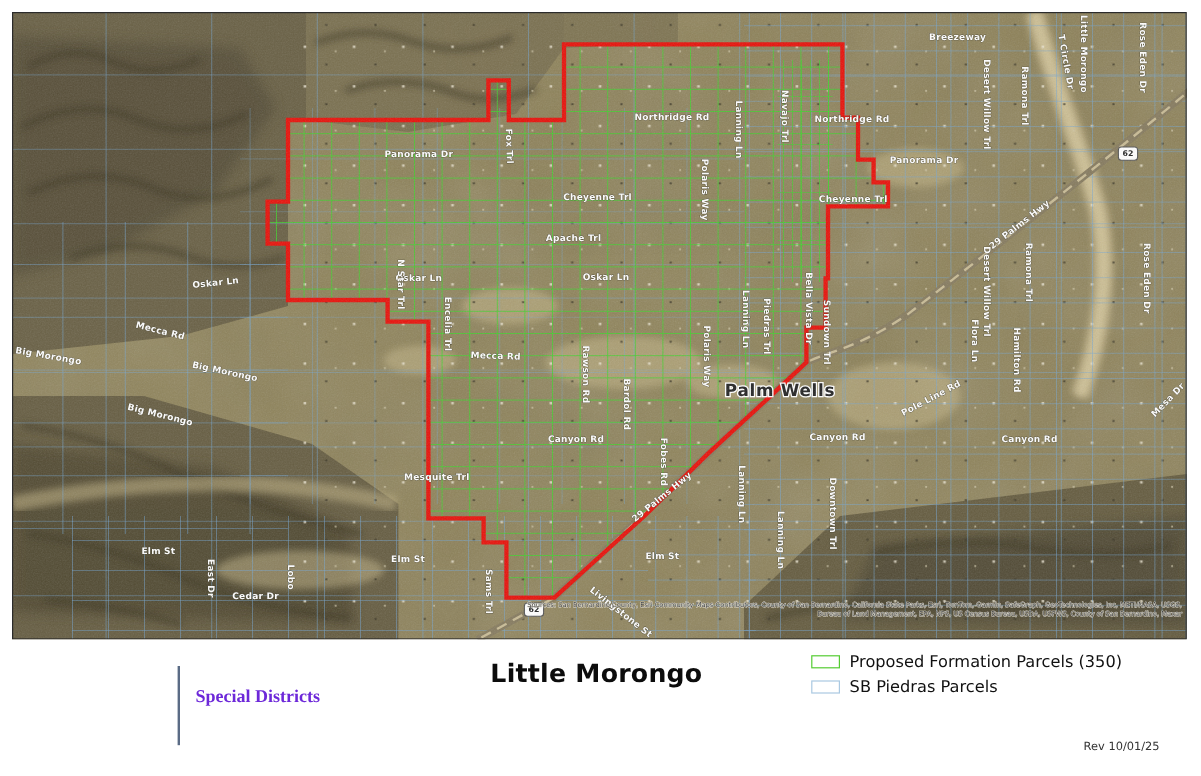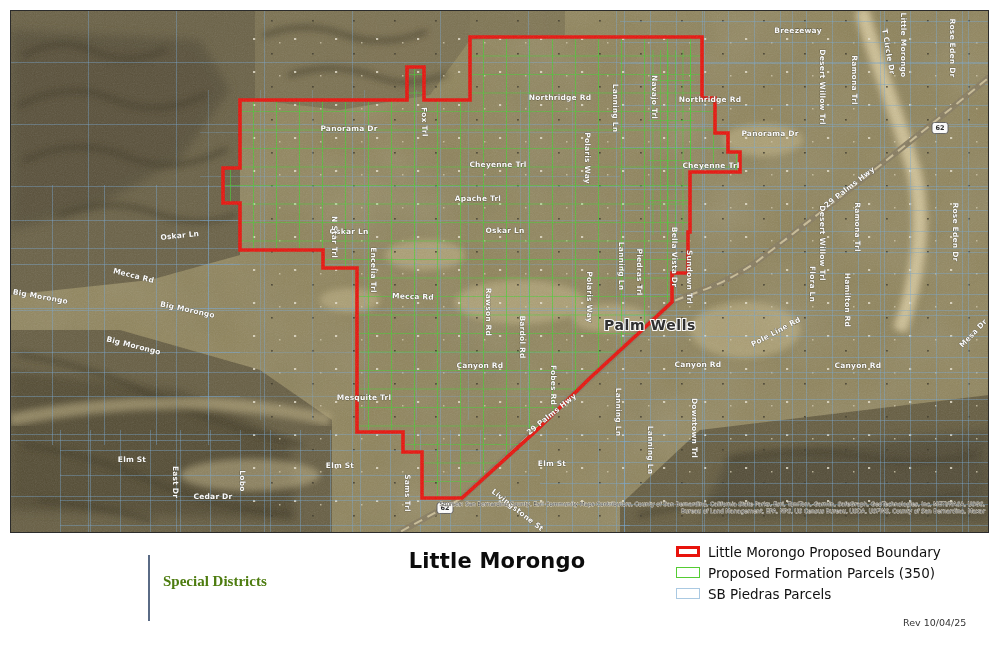--- a/index.html
+++ b/index.html
@@ -12,21 +12,21 @@
                 paint-order:stroke;letter-spacing:.2px;text-anchor:middle;}
   .place-label{font-size:14px;font-weight:bold;fill:#242424;stroke:#ffffff;stroke-width:2.2px;
                paint-order:stroke;letter-spacing:.6px;text-anchor:middle;}
   .attribution{font-size:5.6px;fill:#3c3c3c;stroke:#e9e5d8;stroke-width:.7px;paint-order:stroke;text-anchor:end;}
   .shield-text{font-size:6.5px;font-weight:bold;fill:#222;text-anchor:middle;}
   
   #footer{position:absolute;left:0;top:533px;width:1001px;height:114px;background:#fff;}
   #logo-box{position:absolute;left:28px;top:12px;width:118px;height:96px;}
   #footer-divider{position:absolute;left:148px;top:22px;width:2px;height:66px;background:#5a6b85;}
   #dept-label{position:absolute;left:163px;top:40px;font-family:"Liberation Serif","DejaVu Serif",serif;
-              font-weight:bold;font-size:15px;color:#4d7c0f;}
+              font-weight:bold;font-size:15px;color:#6d28d9;}
   #map-title{position:absolute;left:327px;top:14px;width:340px;text-align:center;color:#0c0c0c;
              font-weight:bold;font-size:21px;line-height:28px;letter-spacing:.2px;}
   #legend{position:absolute;left:676px;top:8px;}
   .legend-row{display:flex;align-items:center;height:21px;}
   .legend-swatch{width:24px;height:11px;background:#fff;margin-right:8px;box-sizing:border-box;flex:0 0 auto;}
   .legend-label{font-size:13.5px;color:#111;white-space:nowrap;}
   #rev-label{position:absolute;left:903px;top:84px;font-size:9.5px;color:#333;}
 </style>
 </head>
 <body>
@@ -240,29 +240,25 @@
     <div id="footer-divider"></div>
 
     <div id="dept-label">Special Districts</div>
 
     <div id="map-title">
       <div>Little Morongo</div>
     </div>
 
     <div id="legend">
         <div class="legend-row">
-          <span class="legend-swatch" style="border: 3px solid rgb(232, 19, 12);"></span>
-          <span class="legend-label">Little Morongo Proposed Boundary</span>
-        </div>
-        <div class="legend-row">
           <span class="legend-swatch" style="border: 1.5px solid rgb(85, 204, 51);"></span>
           <span class="legend-label">Proposed Formation Parcels (350)</span>
         </div>
         <div class="legend-row">
           <span class="legend-swatch" style="border: 1px solid rgb(170, 201, 226);"></span>
           <span class="legend-label">SB Piedras Parcels</span>
         </div>
       </div>
 
-    <div id="rev-label">Rev 10/04/25</div>
+    <div id="rev-label">Rev 10/01/25</div>
   </div>
 
 </div>
 
 </body></html>

